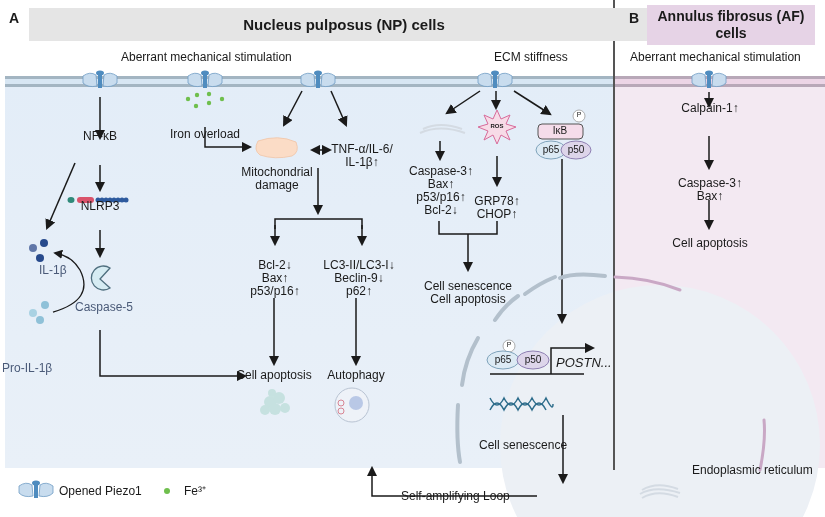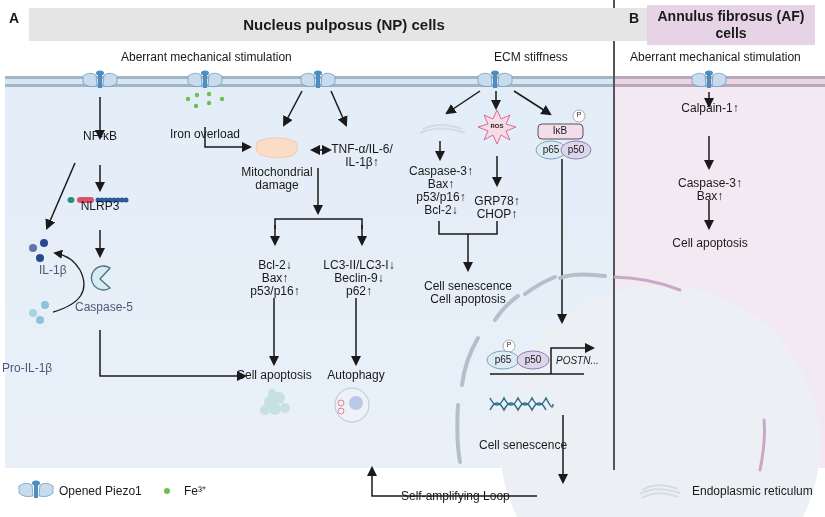--- a/index.html
+++ b/index.html
@@ -256,27 +256,27 @@
 <div class="abs ctr" style="left:551px;top:144px;font-size:10px;">p65</div>
 <div class="abs ctr" style="left:576px;top:144px;font-size:10px;">p50</div>
 <div class="abs lbl ctr" style="left:468px;top:280px;">
   <div>Cell senescence</div>
   <div>Cell apoptosis</div>
 </div>
 
 <div class="abs ctr" style="left:509px;top:341px;font-size:7px;">P</div>
 <div class="abs ctr" style="left:503px;top:354px;font-size:10px;">p65</div>
 <div class="abs ctr" style="left:533px;top:354px;font-size:10px;">p50</div>
-<div class="abs" style="left:556px;top:355px;font-size:10px;font-style:italic;">POSTN...</div>
+<div class="abs" style="left:556px;top:355px;font-size:13px;font-style:italic;">POSTN...</div>
 <div class="abs lbl" style="left:479px;top:439px;">Cell senescence</div>
 <div class="abs lbl" style="left:543px;top:502px;margin-top:36px;">Periostin</div>
 <div class="abs lbl" style="left:401px;top:490px;">Self-amplifying Loop</div>
 
 <div class="abs lbl ctr" style="left:710px;top:102px;">Calpain-1↑</div>
 <div class="abs lbl ctr" style="left:710px;top:177px;">
   <div>Caspase-3↑</div>
   <div>Bax↑</div>
 </div>
 <div class="abs lbl ctr" style="left:710px;top:237px;">Cell apoptosis</div>
 
 <div class="abs lbl" style="left:59px;top:485px;">Opened Piezo1</div>
 <div class="abs lbl" style="left:184px;top:485px;">Fe³⁺</div>
-<div class="abs lbl" style="left:692px;top:485px;">Endoplasmic reticulum</div>
+<div class="abs lbl" style="left:692px;top:464px;">Endoplasmic reticulum</div>
 
 </body></html>

